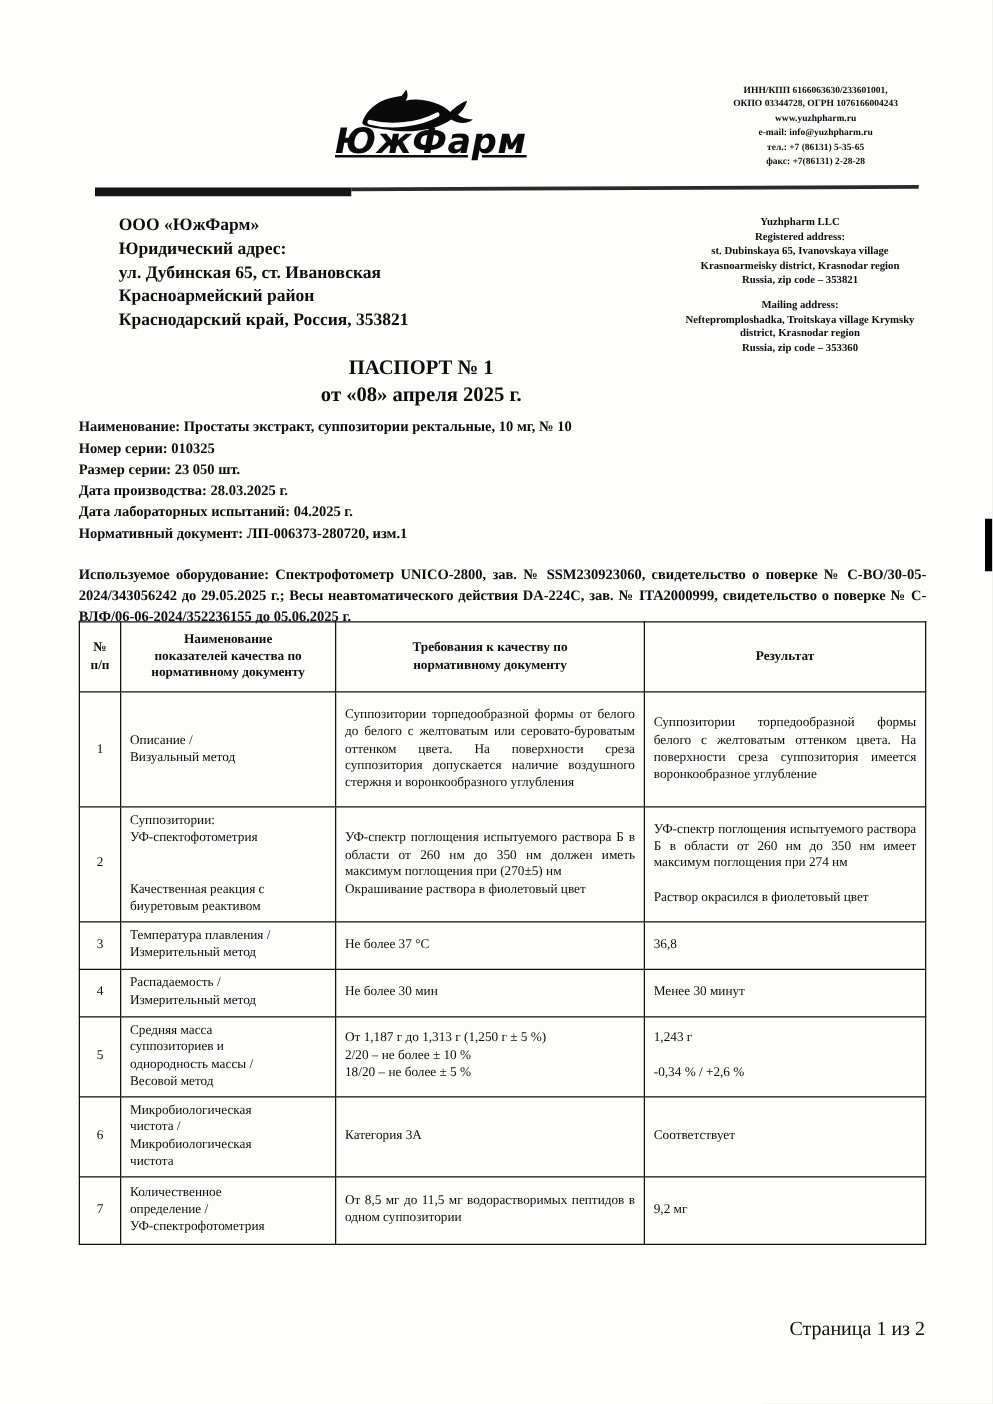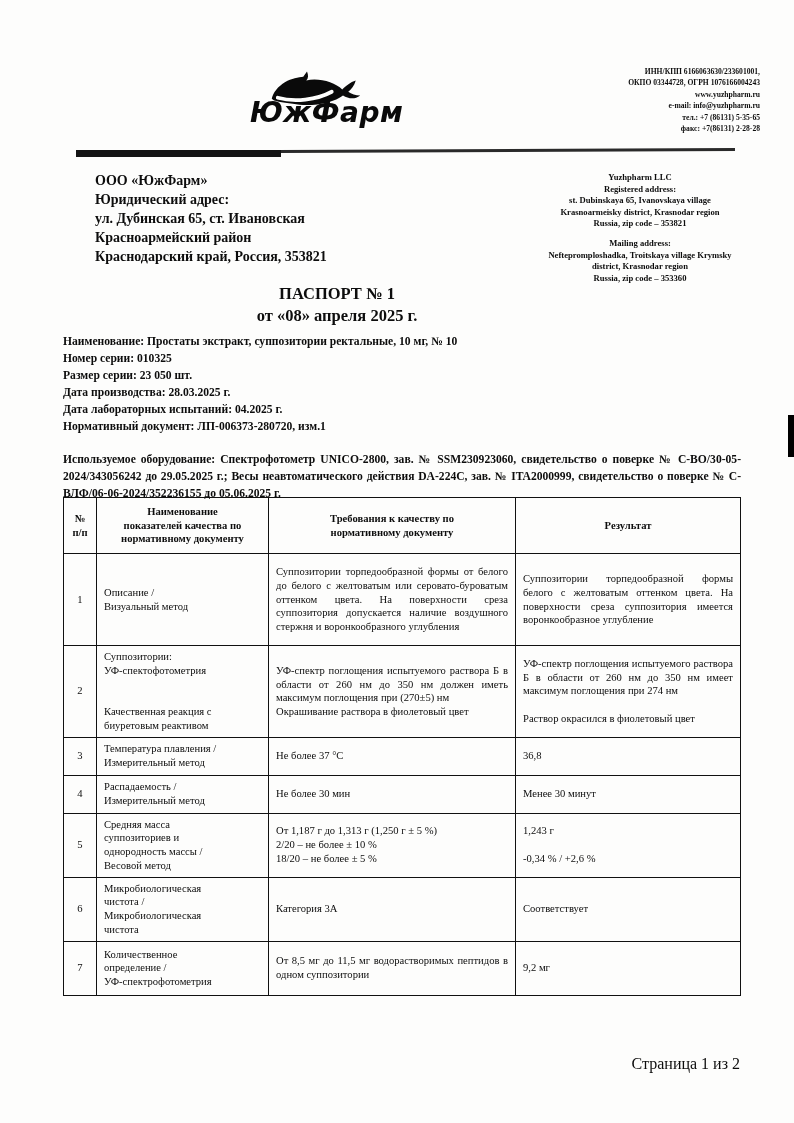--- a/index.html
+++ b/index.html
@@ -8,31 +8,31 @@
     width:794px; height:1123px;
     margin:0 auto;
     background:#fdfdfc;
     font-family:"Liberation Serif", serif;
     color:#0d0d0d;
     overflow:hidden;
   }
   .pre { white-space:pre-line; }
 
   
-  .logo { position:absolute; left:250px; top:70px; width:170px; }
+  .logo { position:absolute; left:268px; top:70px; width:170px;text-decoration:underline; }
   .logo-mark { display:block; margin-left:6px; }
   .logo-text {
     margin-top:-16px;
     font-family:"DejaVu Sans", sans-serif;
     font-weight:bold; font-style:italic;
     font-size:28px; letter-spacing:0.5px; color:#0a0a0a;
   }
   .corp-info {
     position:absolute; left:545px; top:66px; width:215px;
-    text-align:right; font-weight:bold;
+    text-align:center; font-weight:bold;
     font-size:7.6px; line-height:1.5;
   }
 
   .bar-thick { position:absolute; left:76px; top:150px; width:205px; height:7px; background:#141414; }
   .bar-thin  { position:absolute; left:281px; top:150px; width:454px; height:3px; background:#2a2a2a; transform:rotate(-0.25deg); transform-origin:left center; }
 
   .addr-ru { position:absolute; left:95px;  top:172px; width:250px; font-weight:bold; font-size:14px; line-height:1.35; }
   .addr-en { position:absolute; left:515px; top:172px; width:250px; text-align:center; font-weight:bold; font-size:8.6px; line-height:1.35; }
   .addr-p2 { margin-top:8px; }
 

